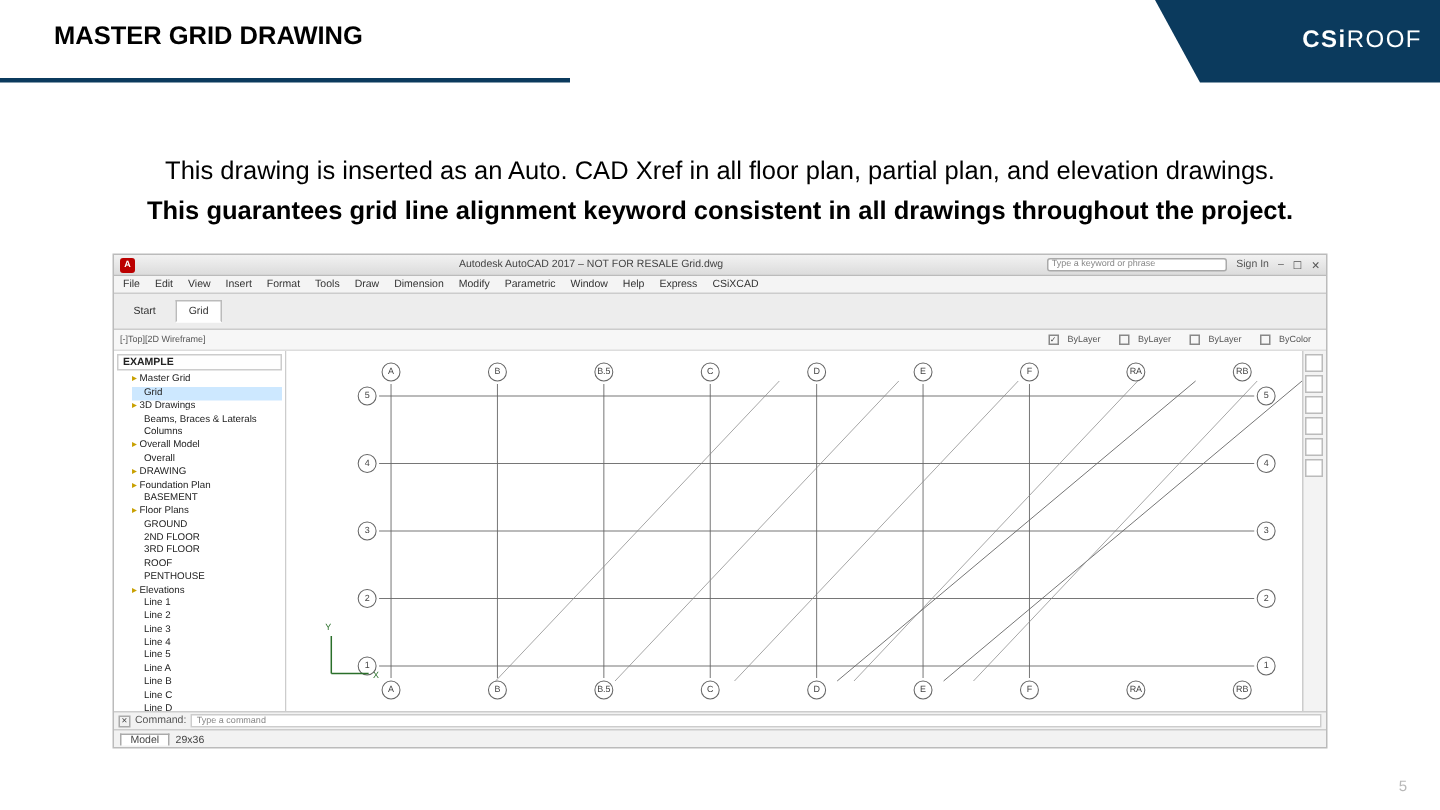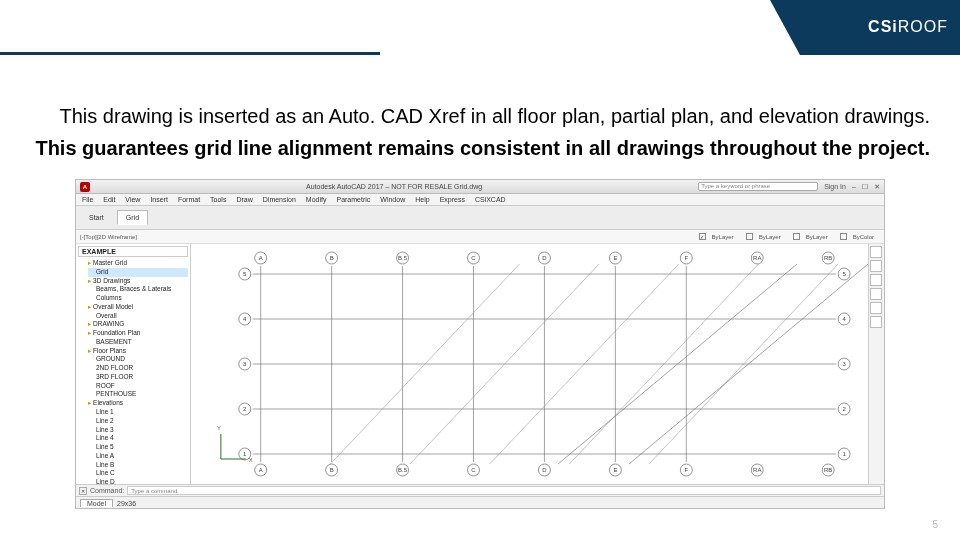--- a/index.html
+++ b/index.html
@@ -51,23 +51,23 @@
   .brand-text {
     color: #fff;
     font-weight: bold;
     font-size: 16px;
     padding: 18px 12px 0 0;
     text-align: right;
     letter-spacing: 1px;
   }
   .brand-text .thin { font-weight: normal; }
   .body-text {
-    text-align: right;
+    text-align: center;
     margin: 45px 30px 15px 30px;
-    font-size: 20px;
+    font-size: 17px;
     line-height: 1.6;
   }
   .body-text .bold { font-weight: bold; }
   .screenshot {
     margin: 8px auto 0 auto;
     width: 810px;
     height: 330px;
     border: 1px solid #bbb;
     position: relative;
     background: #fff;
@@ -243,31 +243,32 @@
     right: 22px;
     bottom: 10px;
     font-size: 10px;
     color: #b8b8b8;
   }
 </style>
 </head>
 <body>
 
 <div class="header">
+  <div class="title-block">MASTER GRID DRAWING</div>
   <div class="title-underline"></div>
   <div class="brand-wedge">
     <div class="brand-text">
       <span>CSi</span><span class="thin">ROOF</span>
     </div>
   </div>
 </div>
 
 <div class="body-text">
   <div>This drawing is inserted as an Auto. CAD Xref in all floor plan, partial plan, and elevation drawings.</div>
-  <div class="bold">This guarantees grid line alignment remains consistent in all drawings throughout the project.</div>
+  <div class="bold">This guarantees grid line alignment keyword consistent in all drawings throughout the project.</div>
 </div>
 
 <div class="screenshot">
 
   <div class="ss-titlebar">
     <span class="a-logo">A</span>
     <span class="tfile">Autodesk AutoCAD 2017 – NOT FOR RESALE   Grid.dwg</span>
     <span class="search">Type a keyword or phrase</span>
     <span>Sign In</span>
     <span>–</span>

